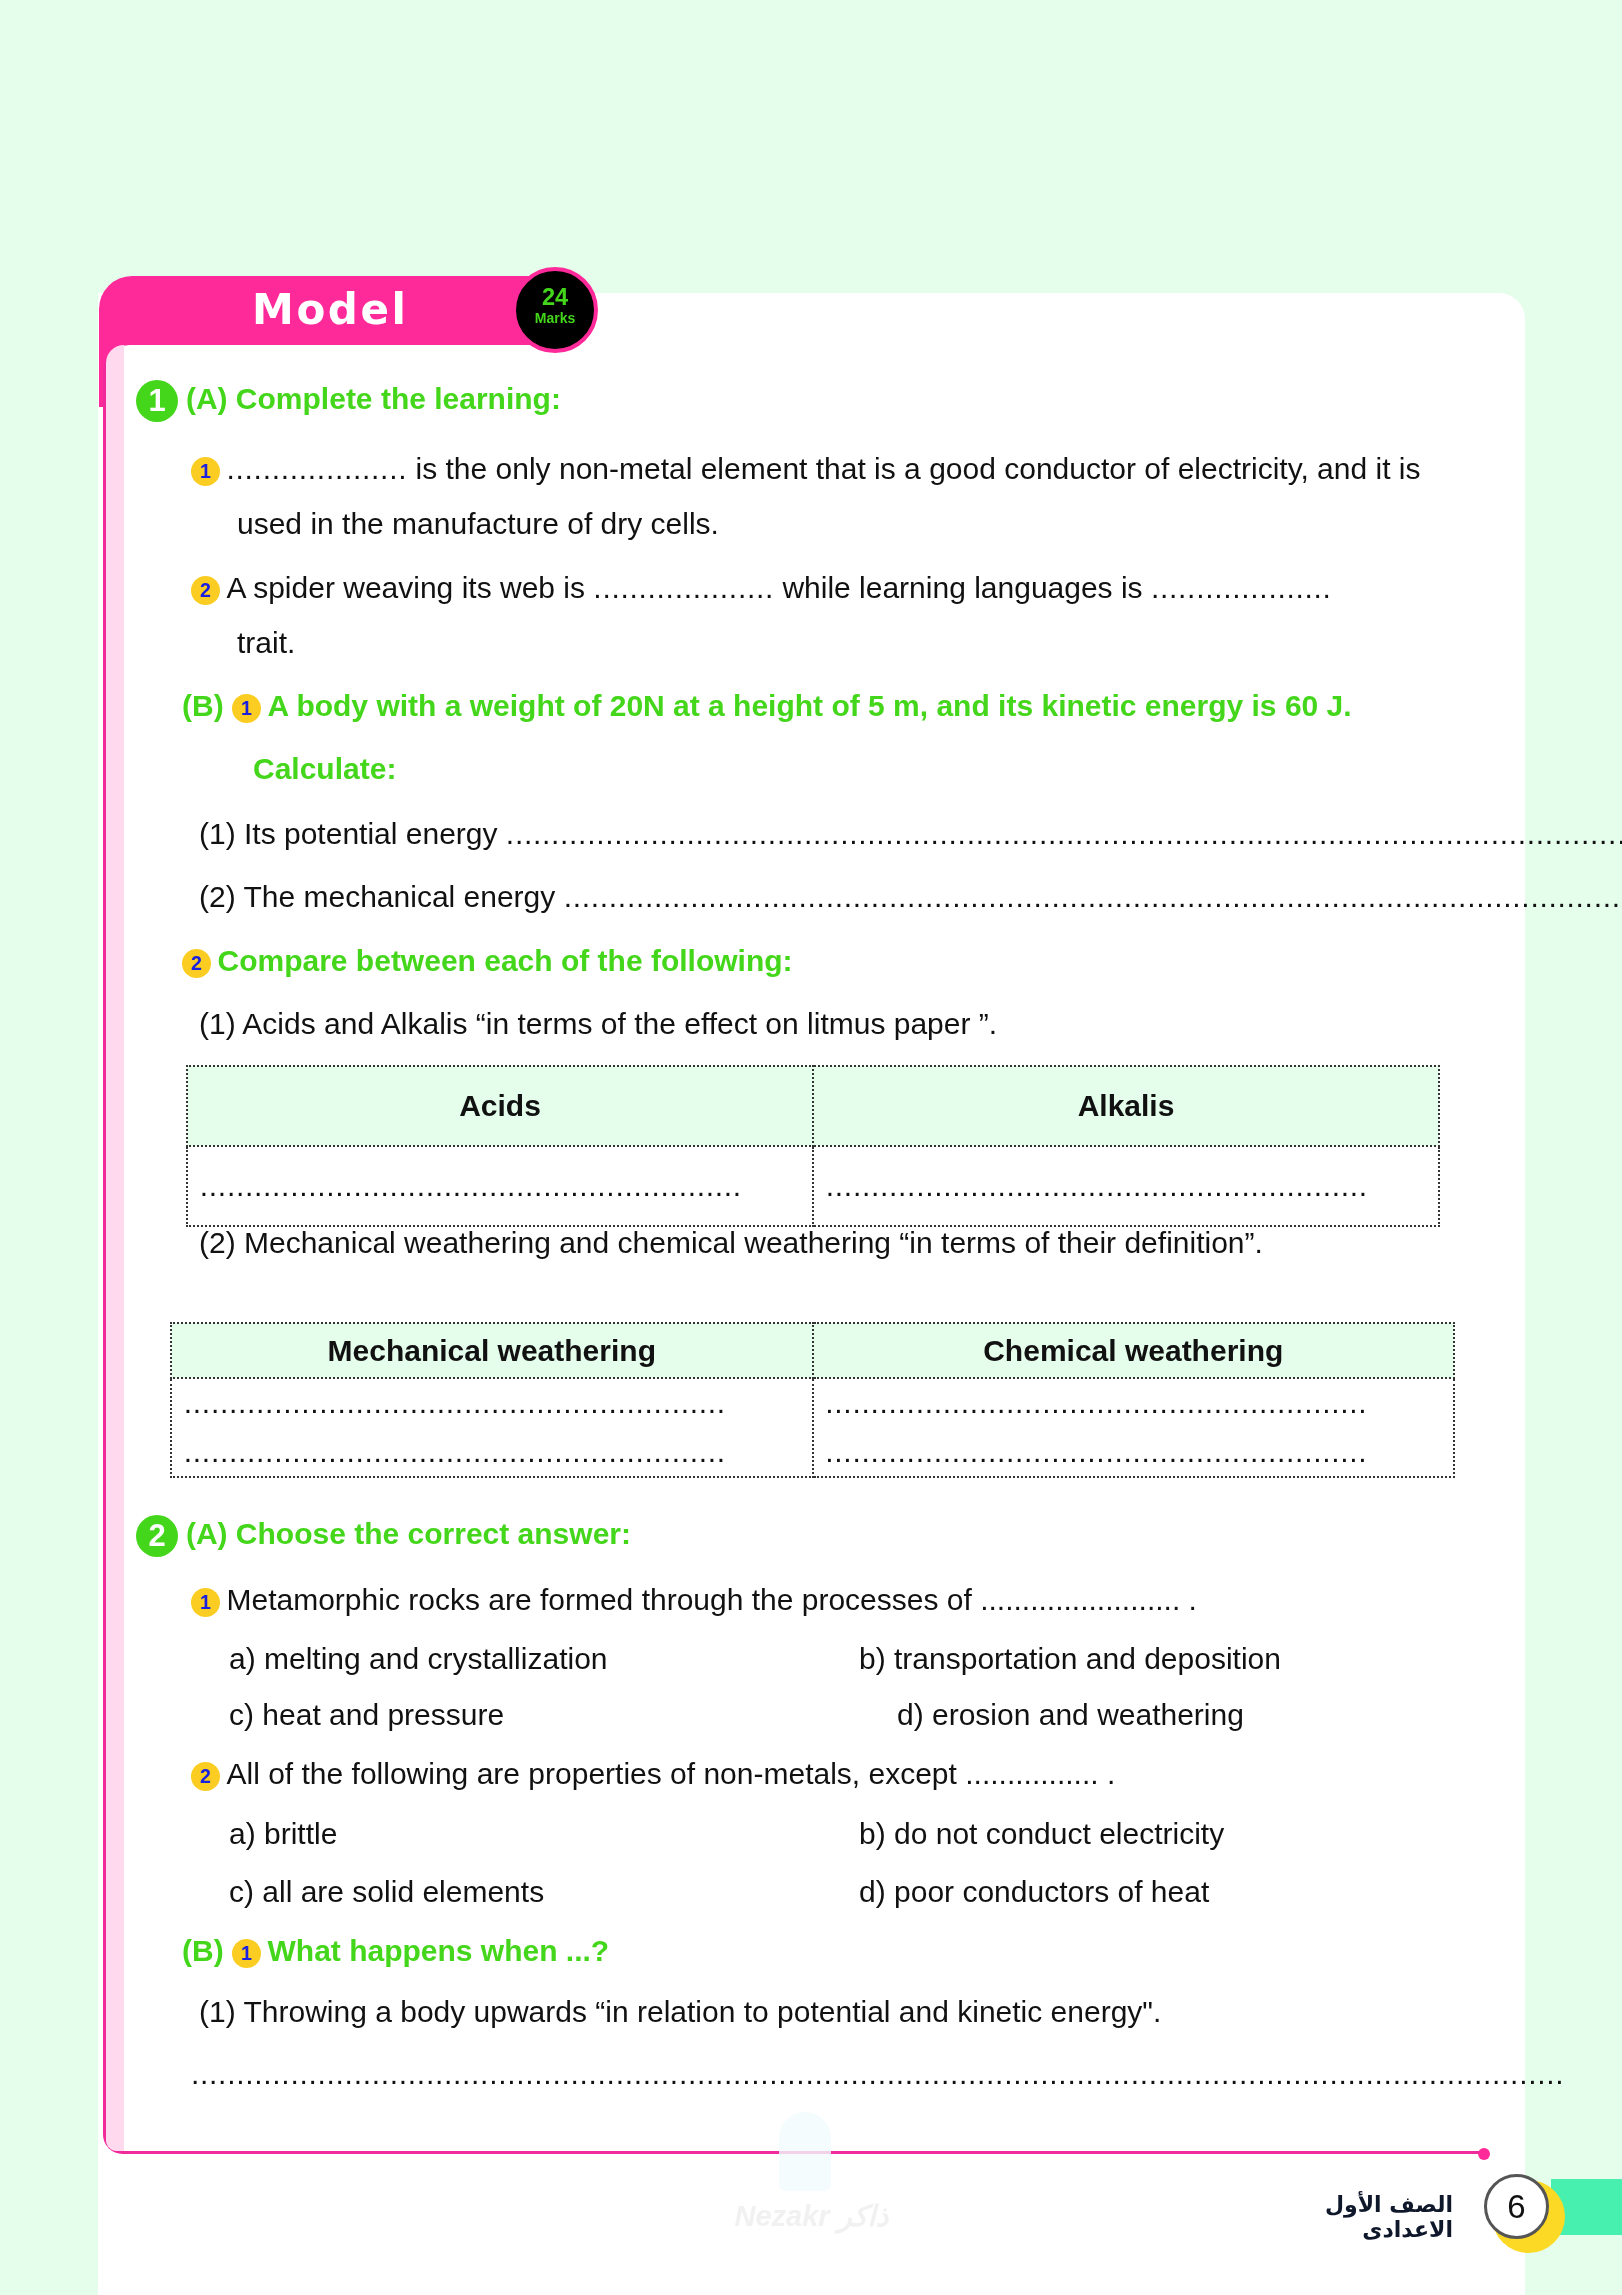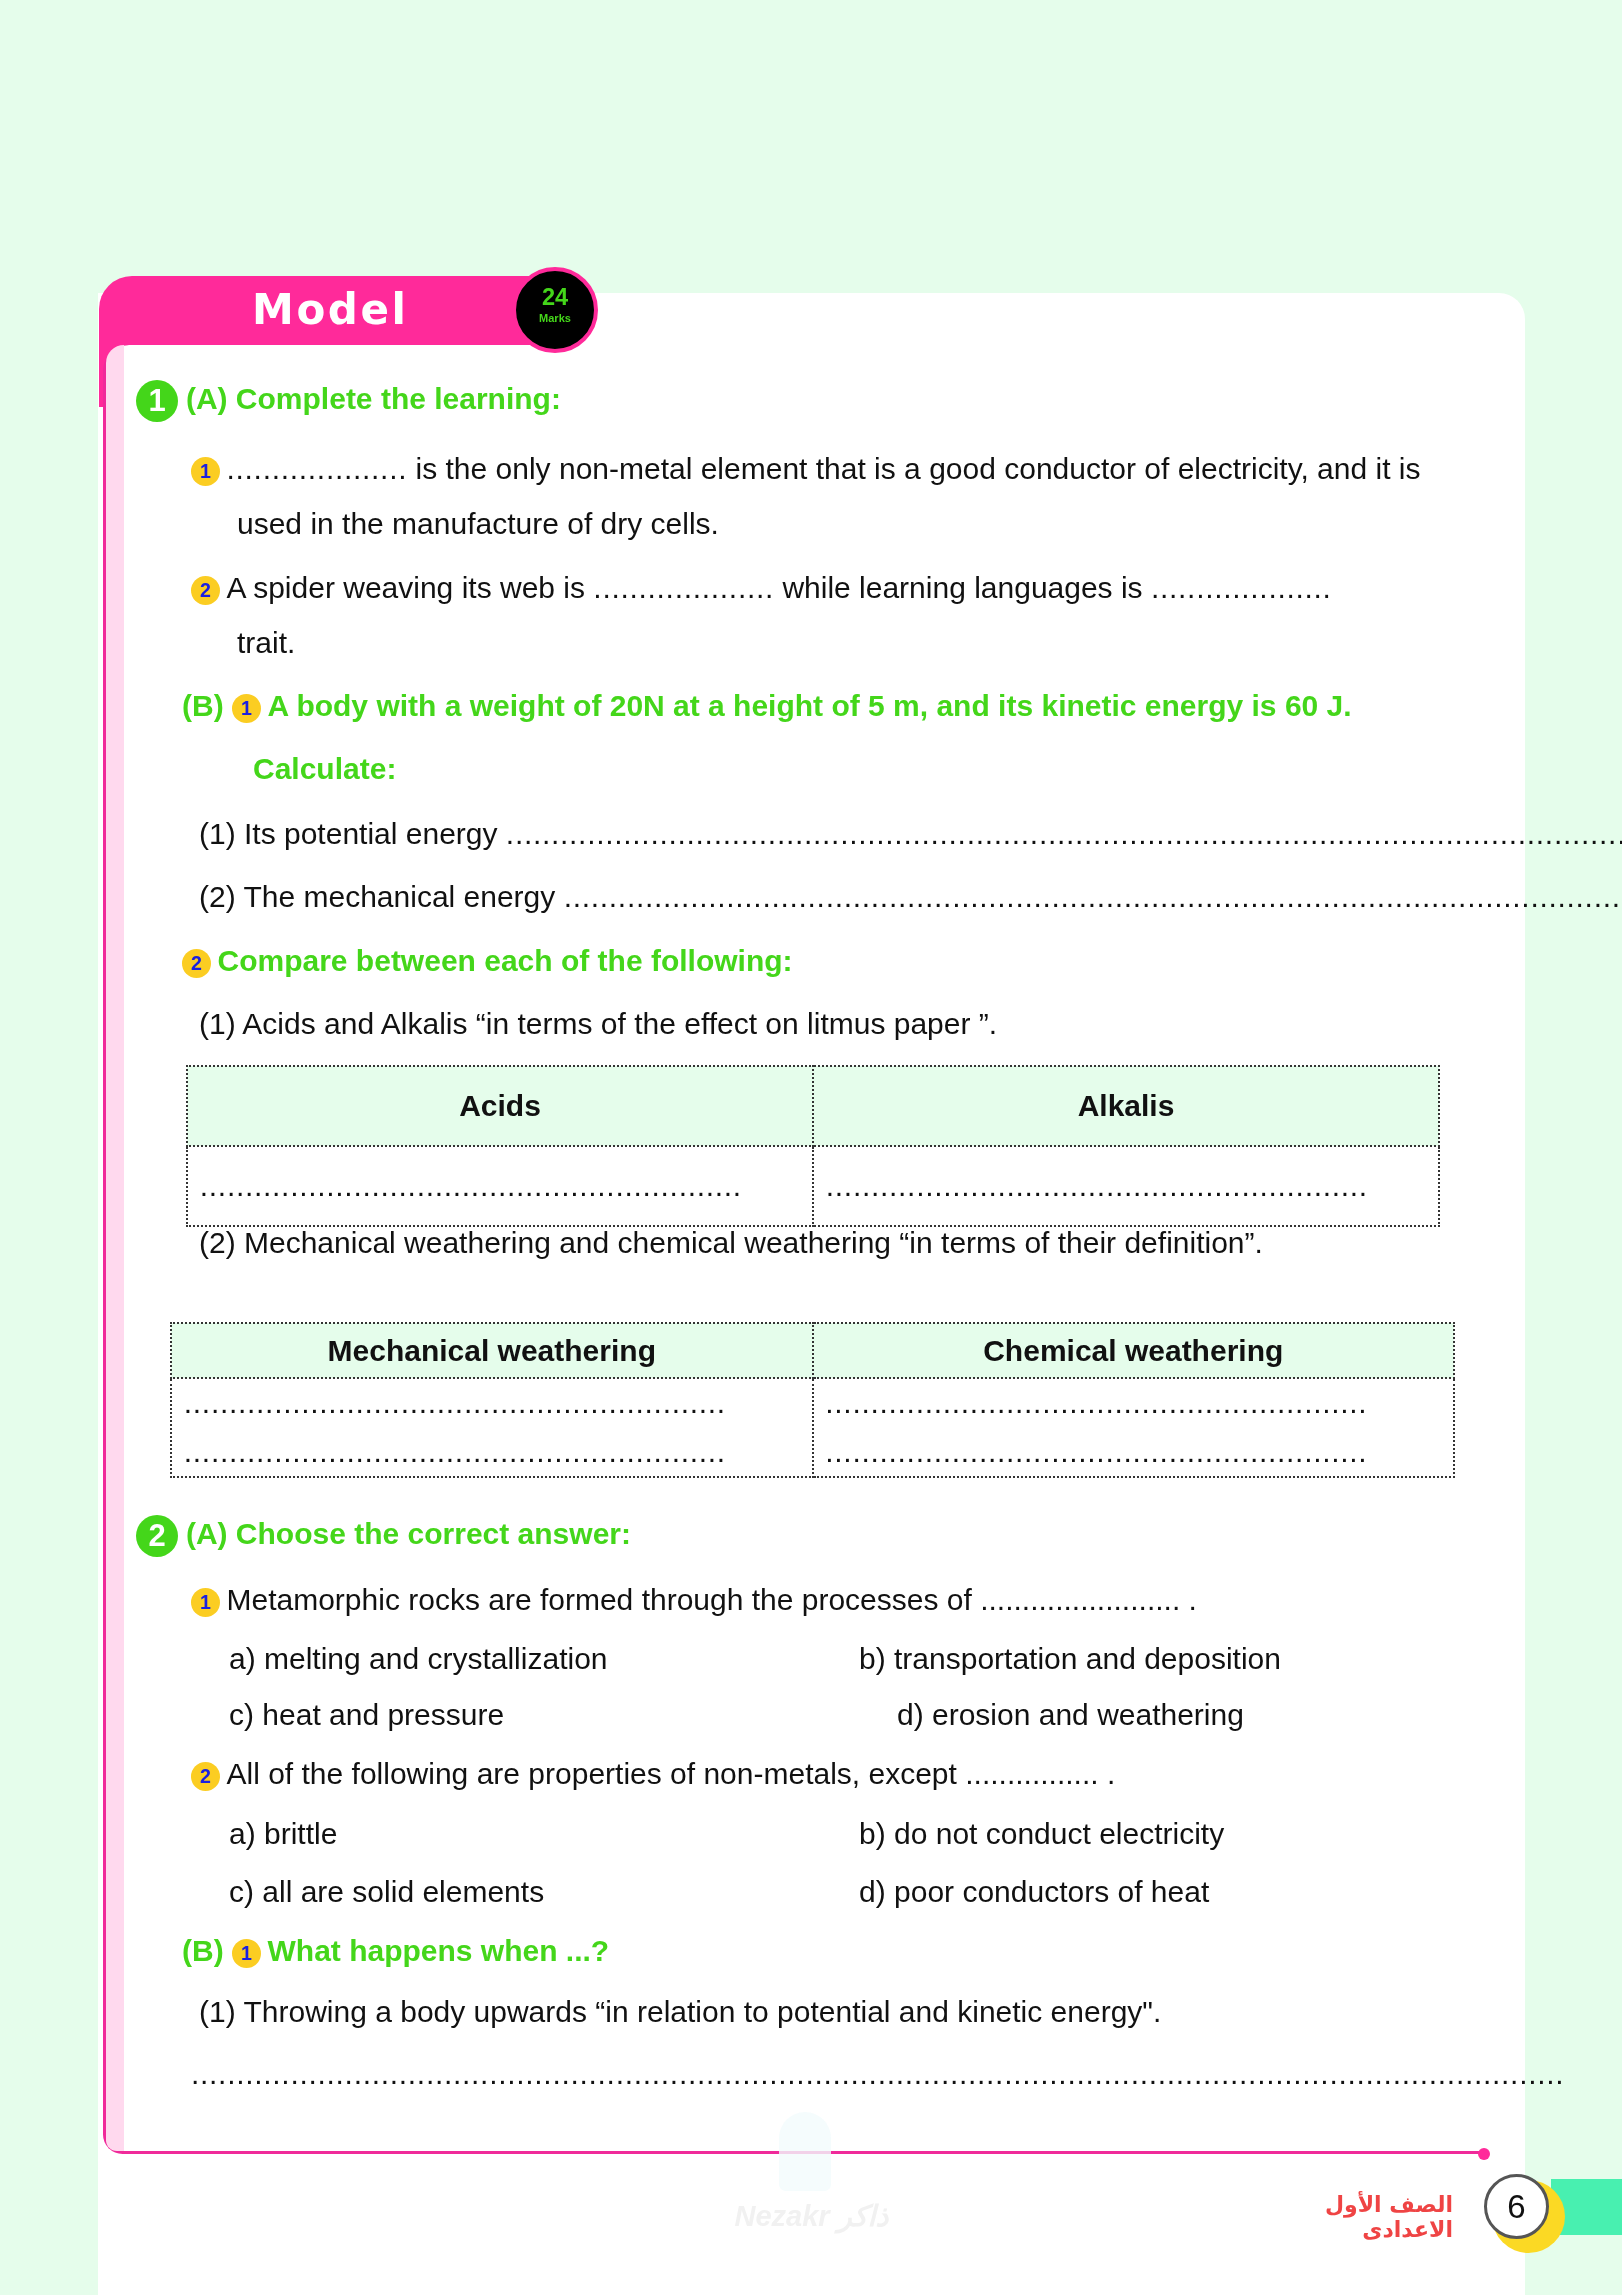--- a/index.html
+++ b/index.html
@@ -40,21 +40,21 @@
     position: absolute; left: 252px; top: 280px; width: 236px; height: 59px;
     color: #ffffff; font-weight: bold; font-size: 42px; letter-spacing: 2.6px;
     line-height: 59px; font-family: "DejaVu Sans", sans-serif;
   }
   .marks-badge {
     position: absolute; left: 512px; top: 267px; width: 86px; height: 86px;
     border: 4.6px solid #ff2a9a; border-radius: 50%; background: #000000;
     box-sizing: border-box; text-align: center; color: #44d61a; font-weight: bold;
   }
   .marks-badge .num { display: block; font-size: 23.6px; margin-top: 13px; line-height: 26px; }
-  .marks-badge .lbl { display: block; font-size: 11px; line-height: 17px; }
+  .marks-badge .lbl { display: block; font-size: 14px; line-height: 17px; }
 
   .q-row { position: absolute; white-space: nowrap; font-size: 30px; line-height: 37px; }
   .green { color: #44d61a; font-weight: bold; }
   .big-num {
     display: inline-block; width: 42px; height: 42px; border-radius: 50%;
     background: #44d61a; color: #fff; font-weight: bold; font-size: 31px;
     text-align: center; line-height: 42px; vertical-align: middle; margin-right: 7.9px;
   }
   .small-num {
     display: inline-block; width: 29px; height: 29px; border-radius: 50%;
@@ -83,21 +83,21 @@
     position: absolute; left: 1492px; top: 2180px; width: 73px; height: 73px;
     border-radius: 50%; background: #fbd924; z-index: 1;
   }
   .footer-tab {
     position: absolute; left: 1551px; top: 2179px; width: 72px; height: 56px;
     background: #48f0b0; z-index: 0;
   }
   .footer-grade {
     position: absolute; left: 1276px; top: 2192px; width: 177px; height: 39px;
     font-size: 22px; font-weight: bold; text-align: right; direction: rtl;
-    font-family: "DejaVu Sans", sans-serif; color: #ef4444;
+    font-family: "DejaVu Sans", sans-serif; color: #0f172a;
   }
   .watermark {
     position: absolute; left: 720px; top: 2199px; width: 183px; height: 46px;
     font-size: 29px; font-weight: bold; font-style: italic; color: #f1f1f1;
     text-align: center;
   }
   .watermark-cap {
     position: absolute; left: 779px; top: 2112px; width: 52px; height: 79px;
     background: #f2fbfd; border-radius: 26px 26px 6.5px 6.5px; opacity: .8;
   }

